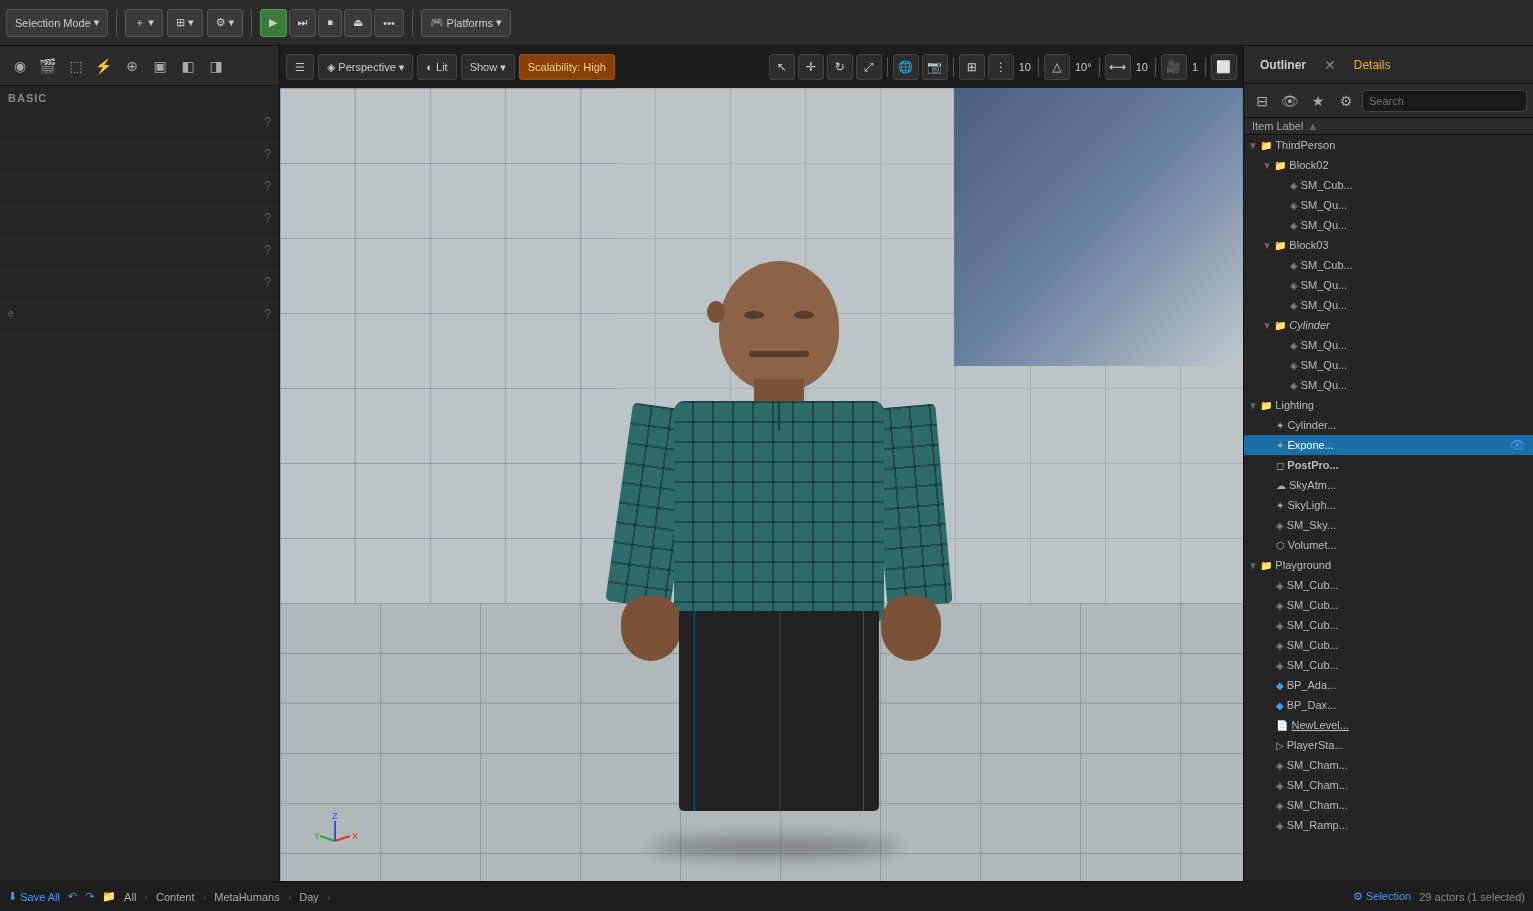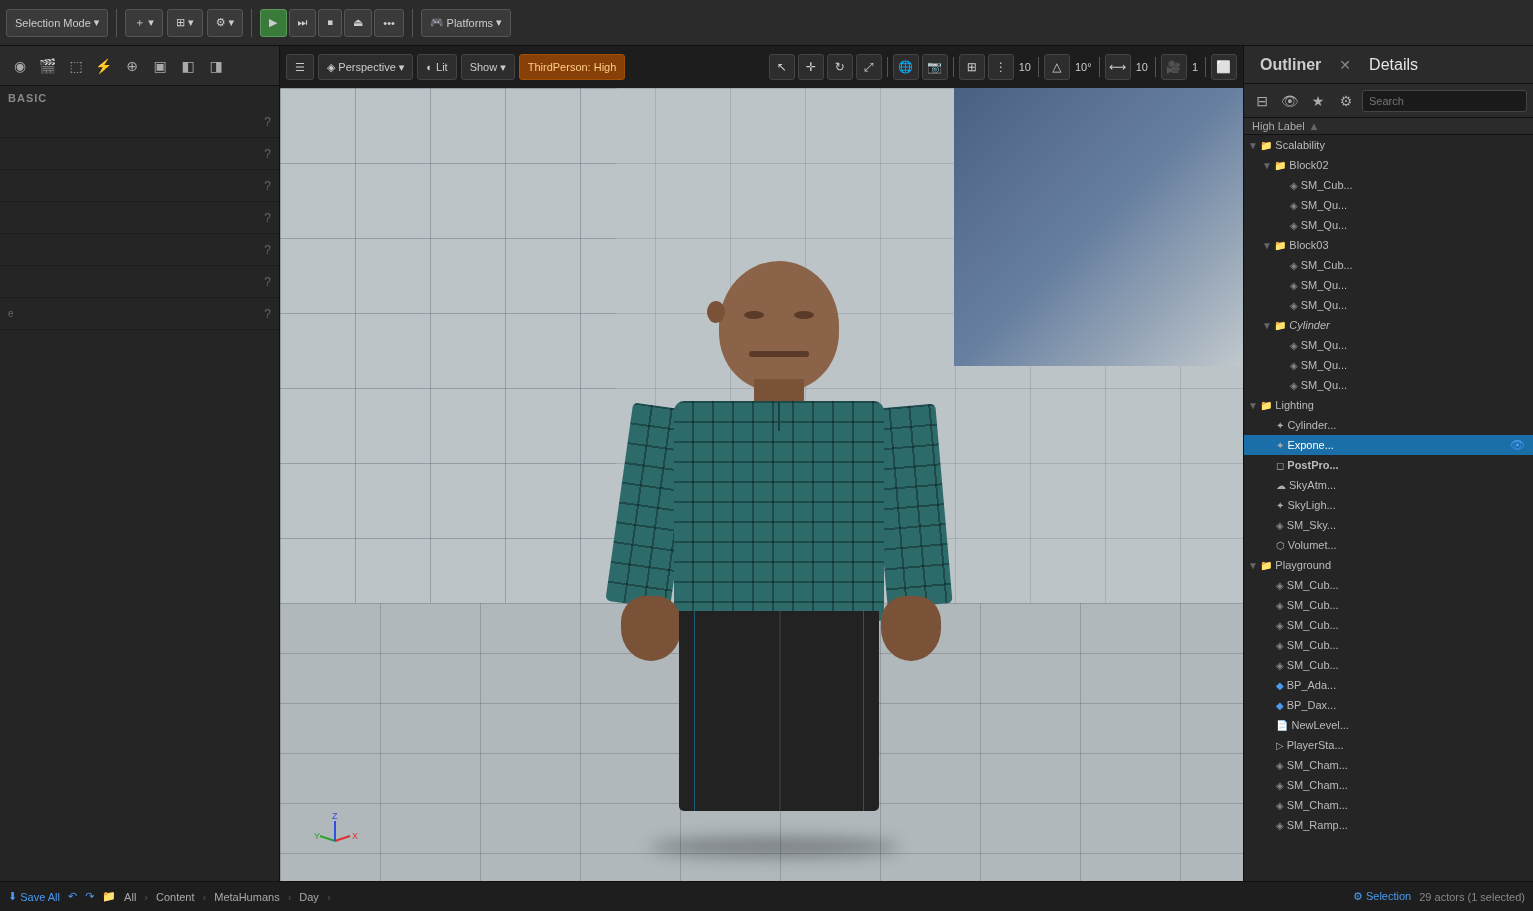--- a/index.html
+++ b/index.html
@@ -359,21 +359,21 @@
       height: 38px;
       background: #2b2b2b;
       border-bottom: 1px solid #111;
       display: flex;
       align-items: center;
       padding: 0 8px;
       gap: 6px;
     }
     .panel-tab {
       color: #ccc;
-      font-size: 16px;
+      font-size: 12px;
       font-weight: bold;
       padding: 4px 8px;
       cursor: pointer;
     }
     .panel-close {
       color: #888;
       cursor: pointer;
       font-size: 14px;
       padding: 2px 4px;
     }
@@ -552,21 +552,21 @@
       </button>
       <button class="vp-btn">
         <span>◐</span>
         <span>Lit</span>
       </button>
       <button class="vp-btn">
         <span>Show</span>
         <span>▾</span>
       </button>
       <div class="scalability-badge">
-        <span>ThirdPerson: High</span>
+        <span>Scalability: High</span>
       </div>
       <div class="vp-right-tools">
         <div class="vp-tool-btn">↖</div>
         <div class="vp-tool-btn">✛</div>
         <div class="vp-tool-btn">↻</div>
         <div class="vp-tool-btn">⤢</div>
         <div class="vp-sep"></div>
         <div class="vp-tool-btn">🌐</div>
         <div class="vp-tool-btn">📷</div>
         <div class="vp-sep"></div>
@@ -657,39 +657,39 @@
           <text x="22" y="8" fill="#3050e0" font-size="9" font-family="Arial">Z</text>
         </svg>
       </div>
     </div>
   </div>
 
   <div class="right-panel">
     <div class="right-panel-header">
       <span class="panel-tab">Outliner</span>
       <span class="panel-close">✕</span>
-      <span class="panel-close" style="margin-left:4px;font-size:16px;color:#e5e5e5;">Details</span>
+      <span class="panel-close" style="margin-left:4px;font-size:12px;color:#eab308;">Details</span>
     </div>
     <div class="outliner-toolbar">
       <button class="panel-icon-btn">⊟</button>
       <button class="panel-icon-btn">👁</button>
       <button class="panel-icon-btn">★</button>
       <button class="panel-icon-btn">⚙</button>
       <input class="outliner-search" type="text" placeholder="Search" style="">
     </div>
     <div class="item-label-bar">
-      <span>High Label</span>
+      <span>Item Label</span>
       <span style="color:#666;">▲</span>
     </div>
     <div class="outliner-items" id="outliner-items-container">
     <div class="tree-item">
     <span class="indent" style="width:0px;flex-shrink:0;"></span>
     <span class="expand">▼</span>
     <span class="item-icon" style="color:#c8a050">📁</span>
-    <span style="flex:1;">Scalability</span>
+    <span style="flex:1;">ThirdPerson</span>
 
   </div>
         <div class="tree-item">
     <span class="indent" style="width:14px;flex-shrink:0;"></span>
     <span class="expand">▼</span>
     <span class="item-icon" style="color:#c8a050">📁</span>
     <span style="flex:1;">Block02</span>
 
   </div>
         <div class="tree-item">
@@ -878,21 +878,21 @@
     <span class="indent" style="width:14px;flex-shrink:0;"></span>
     <span style="width:14px;display:inline-block;"></span>
     <span class="item-icon" style="color:#4a9af0">◆</span>
     <span style="flex:1;">BP_Dax...</span>
 
   </div>
         <div class="tree-item">
     <span class="indent" style="width:14px;flex-shrink:0;"></span>
     <span style="width:14px;display:inline-block;"></span>
     <span class="item-icon" style="color:#aaa">📄</span>
-    <span style="flex:1;">NewLevel...</span>
+    <span style="flex:1;text-decoration:underline;">NewLevel...</span>
 
   </div>
         <div class="tree-item">
     <span class="indent" style="width:14px;flex-shrink:0;"></span>
     <span style="width:14px;display:inline-block;"></span>
     <span class="item-icon" style="color:#aaa">▷</span>
     <span style="flex:1;">PlayerSta...</span>
 
   </div>
         <div class="tree-item">

